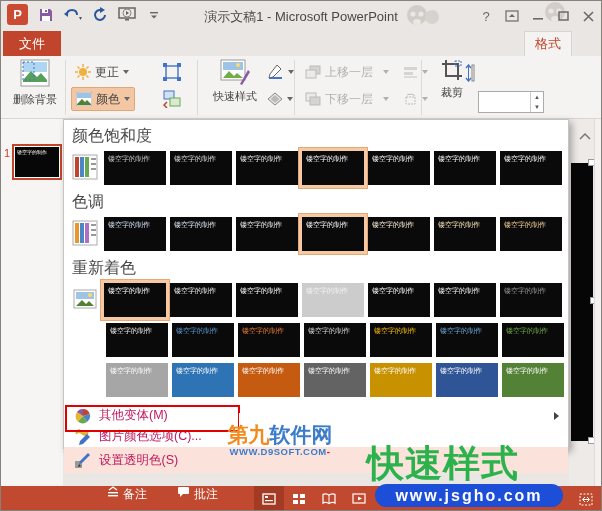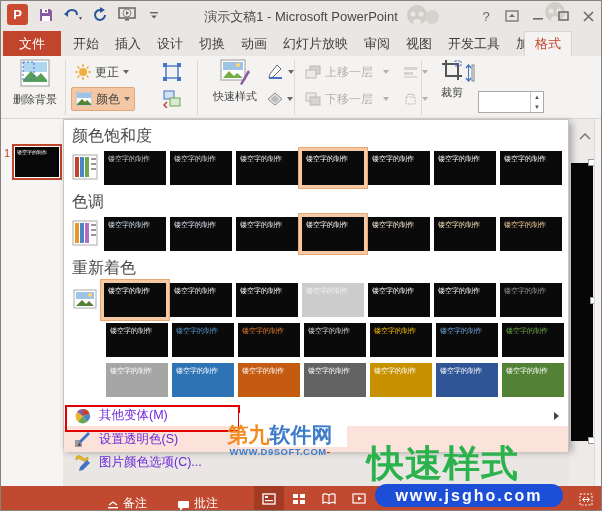--- a/index.html
+++ b/index.html
@@ -64,21 +64,21 @@
   .menu { position:absolute; left:62px; top:118px; width:506px; height:330px; background:#fff;
           border:1px solid #c6c3c0; box-shadow:3px 3px 7px rgba(0,0,0,.3); padding:4px 0 0 0; }
   .sec-label { font-size:16px; color:#4a4a4a; padding:2px 0 3px 8px; }
   .trow { display:flex; align-items:flex-start; padding:1px 6px 5px 8px; }
   .row-icon { width:26px; height:26px; margin:3px 6px 0 0; flex:none; }
   .thumbs { display:flex; gap:4px; }
   .thumb { width:62px; height:34px; position:relative; cursor:pointer; flex:none; }
   .thumb span { position:absolute; left:4px; top:4px; font-size:7px; line-height:7px; white-space:nowrap; }
   .thumb.sel { box-shadow:0 0 0 3px #f5c9a4, 0 0 0 4px #e7a873; }
   .menu-item { display:flex; align-items:center; gap:8px; height:21px; padding-left:10px;
-               font-size:12.5px; color:#6d28d9; position:relative; }
+               font-size:12.5px; color:#be185d; position:relative; }
   .menu-item.hl { background:#fbe2da; height:26px; }
   .mi-icon { width:17px; height:17px; flex:none; display:flex; align-items:center; justify-content:center; }
   .sub-arrow { position:absolute; right:9px; width:0; height:0; border-top:4px solid transparent;
                border-bottom:4px solid transparent; border-left:5px solid #444; }
   .annotation-box { position:absolute; left:1px; top:285px; width:175px; height:27px;
                     border:2px solid #e00000; pointer-events:none; z-index:5; }
 
   
   .wm1 { position:absolute; left:219px; top:424px; z-index:20; text-align:center; width:120px; }
   .wm1-bg { position:absolute; left:238px; top:412px; width:108px; height:34px; background:#fff; z-index:19; }
@@ -87,21 +87,21 @@
   .wm1-url { font-weight:bold; font-size:9.5px; letter-spacing:.5px; }
   .wm2-name { position:absolute; left:366px; top:444px; z-index:20; font-weight:bold; font-size:37px;
               line-height:38px; white-space:nowrap; letter-spacing:1px; }
   .wm2-pill { position:absolute; left:374px; top:483px; z-index:21; width:188px; height:23px;
               border-radius:12px; color:#fff; font-weight:bold; font-size:16px; letter-spacing:2px;
               display:flex; align-items:center; justify-content:center; }
 
   
   .statusbar { position:absolute; left:0; top:485px; width:602px; height:26px; background:#c0492f;
                display:flex; align-items:center; color:#fff; }
-  .sb-item { display:flex; align-items:flex-end; gap:4px; font-size:12px; height:26px; padding:0 6px; }
+  .sb-item { display:flex; align-items:flex-start; gap:4px; font-size:12px; height:26px; padding:0 6px; }
   .sb-view { width:30px; height:26px; display:flex; align-items:center; justify-content:center; }
   .sb-view.active { background:#a23a24; }
 </style>
 </head>
 <body>
 
 <div id="app">
 
   <div class="titlebar">
     <div class="qat">
@@ -178,32 +178,20 @@
     </div>
     <div class="winctl" style="right:2px;">
       <svg width="11" height="11" viewBox="0 0 11 11">
           <path d="M1 1 L10 10 M10 1 L1 10" stroke="#6b6b6b" stroke-width="1.6"></path>
         </svg>
     </div>
   </div>
 
   <div class="tabsbar">
     <div class="file-tab">文件</div>
-    <div class="tabs">
-        <span class="tab">开始</span>
-        <span class="tab">插入</span>
-        <span class="tab">设计</span>
-        <span class="tab">切换</span>
-        <span class="tab">动画</span>
-        <span class="tab">幻灯片放映</span>
-        <span class="tab">审阅</span>
-        <span class="tab">视图</span>
-        <span class="tab">开发工具</span>
-        <span class="tab">加载项</span>
-      </div>
     <div class="tab tab-active" style="position:absolute; left:504px; top:0;margin-left:19px;">格式</div>
   </div>
 
   <div class="ribbon">
 
     <div class="big-btn" style="left:8px; top:2px; width:52px; position:absolute;">
       <svg width="30" height="30" viewBox="0 0 30 30">
           <rect x="1" y="2" width="28" height="26" fill="#fff" stroke="#9a9a9a"></rect>
           <rect x="3" y="4" width="24" height="10" fill="#aed6f1"></rect>
           <path d="M3 22 l8-9 6 6 4-4 6 7 v2 H3 z" fill="#58a05a"></path>
@@ -519,41 +507,41 @@
             <path d="M8 8 L14.7 6 A7 7 0 0 1 12 14 z" fill="#4a86c8"></path>
             <path d="M8 8 L12 14 A7 7 0 0 1 3 13.5 z" fill="#6aa84f"></path>
             <path d="M8 8 L3 13.5 A7 7 0 0 1 2 4 z" fill="#e8b62c"></path>
             <path d="M8 8 L2 4 A7 7 0 0 1 8 1 z" fill="#8a5ba5"></path>
           </svg>
       </span>
       <span>其他变体(M)</span>
       <span class="sub-arrow"></span>
     </div>
 
+    <div class="menu-item">
+      <span class="mi-icon">
+        <svg width="17" height="17" viewBox="0 0 17 17">
+            <path d="M2 3 q3-3 6 0 q3 3 6 0 v3 q-3 3 -6 0 q-3-3-6 0 z" fill="#e8b62c" stroke="#b8860b" stroke-width=".5"></path>
+            <path d="M13 6 l3 3 -7 7 -4 1 1-4 z" fill="#4472c4"></path>
+          </svg>
+      </span>
+      <span>图片颜色选项(C)...</span>
+    </div>
+
     <div class="menu-item hl">
       <span class="mi-icon">
         <svg width="17" height="17" viewBox="0 0 17 17">
             <rect x="1" y="9" width="7" height="7" fill="#9a9a9a"></rect>
             <path d="M14 1 l2 2 -8 8 -3 1 1-3 z" fill="#4472c4"></path>
             <path d="M5 12 l-1 3 3-1 z" fill="#333"></path>
           </svg>
       </span>
       <span>设置透明色(S)</span>
     </div>
 
-    <div class="menu-item">
-      <span class="mi-icon">
-        <svg width="17" height="17" viewBox="0 0 17 17">
-            <path d="M2 3 q3-3 6 0 q3 3 6 0 v3 q-3 3 -6 0 q-3-3-6 0 z" fill="#e8b62c" stroke="#b8860b" stroke-width=".5"></path>
-            <path d="M13 6 l3 3 -7 7 -4 1 1-4 z" fill="#4472c4"></path>
-          </svg>
-      </span>
-      <span>图片颜色选项(C)...</span>
-    </div>
-
     <div class="annotation-box"></div>
   </div>
 
   <div class="wm1-bg"></div>
   <div class="wm1">
     <div class="wm1-name">
       <span style="color:#f28a1e;">第九</span><span style="color:#3d7cc9;">软件网</span>
     </div>
     <div class="wm1-url" style="color:#3d7cc9;"><span>WWW.D9SOFT.COM</span><span style="color:#e00000;">-</span></div>
   </div>

